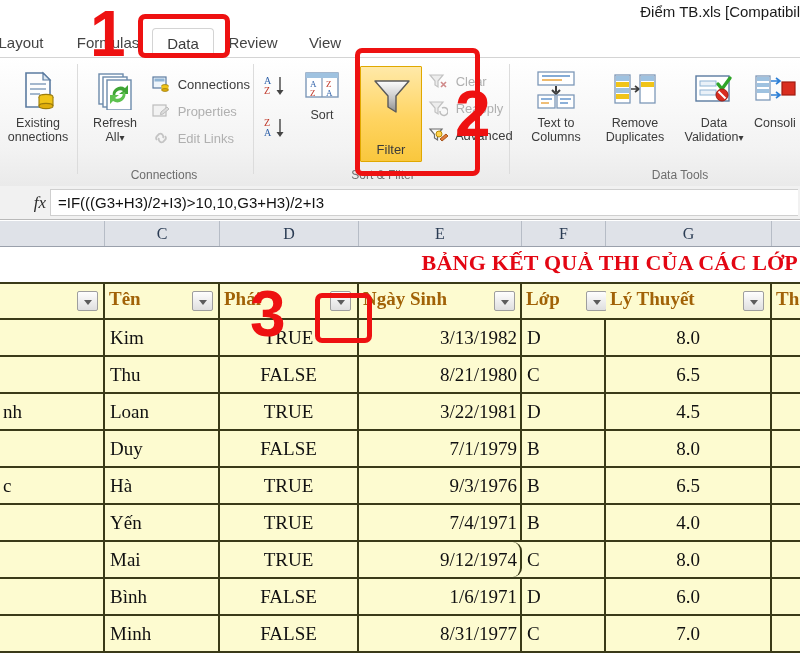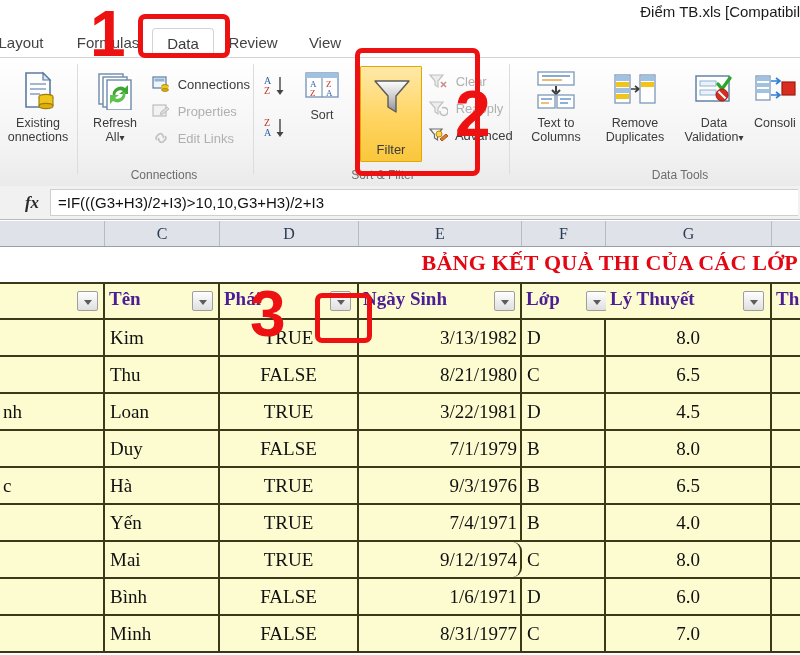--- a/index.html
+++ b/index.html
@@ -88,21 +88,21 @@
 
   
   .fxbar {
     position: absolute; left: 0; top: 186px; width: 800px; height: 34px;
     background: #f1f1f1;
     border-bottom: 1px solid #b9b9b9;
   }
   .fx-glyph {
     position: absolute; left: 18px; top: 7px; width: 28px; height: 20px;
     font-family: "Liberation Serif", serif; font-style: italic;
-    font-size: 17px; color: #2b2b2b; text-align: center; font-weight: bold;
+    font-size: 17px; color: #2b2b2b; text-align: right;
   }
   .fx-input {
     position: absolute; left: 50px; top: 3px; width: 748px; height: 27px;
     background: #ffffff; border: 1px solid #cfcfcf; border-right: none;
     font-family: "Liberation Sans", sans-serif;
     font-size: 15px; color: #111; line-height: 25px;
     padding-left: 7px; white-space: nowrap; overflow: hidden;
   }
 
   
@@ -140,21 +140,21 @@
     border-bottom: 2px solid #3a3a18;
   }
   .hdr-cell {
     position: absolute; top: 0; height: 34px;
     background: #fdfbd0;
     border-right: 2px solid #3a3a18;
   }
   .hdr-cell .txt {
     position: absolute; left: 4px; top: 4px;
     font-family: "Liberation Serif", serif;
-    font-weight: bold; font-size: 19px; color: #4c1d95;
+    font-weight: bold; font-size: 19px; color: #a16207;
     white-space: nowrap;
   }
   .fdrop {
     position: absolute; top: 7px; width: 21px; height: 20px;
     background: linear-gradient(#fefefe, #dfdfdf);
     border: 1px solid #9e9e9e; border-radius: 2px;
   }
   .fdrop::after {
     content: ""; position: absolute; left: 6px; top: 8px;
     border-left: 4px solid transparent; border-right: 4px solid transparent;

